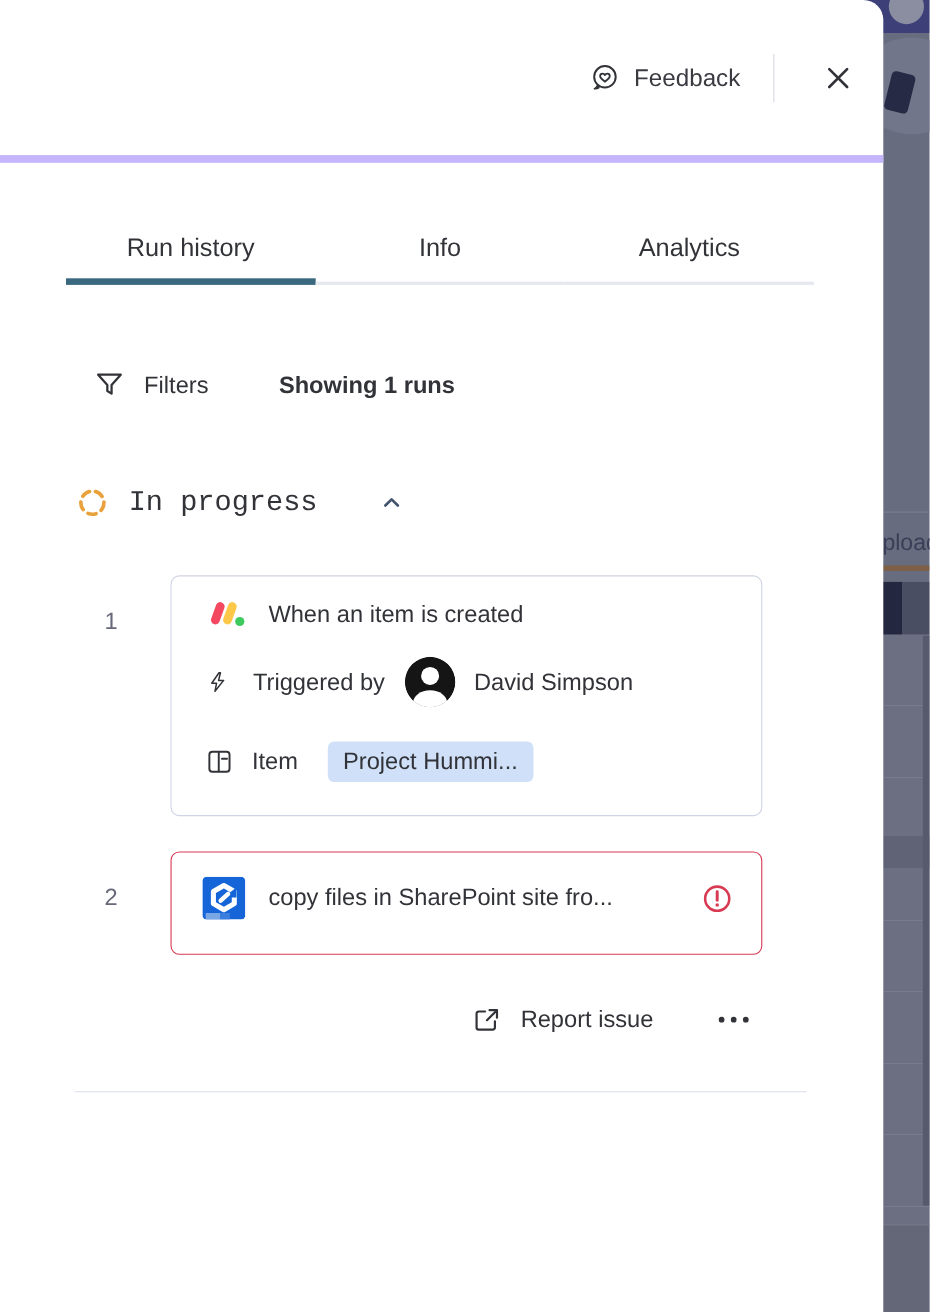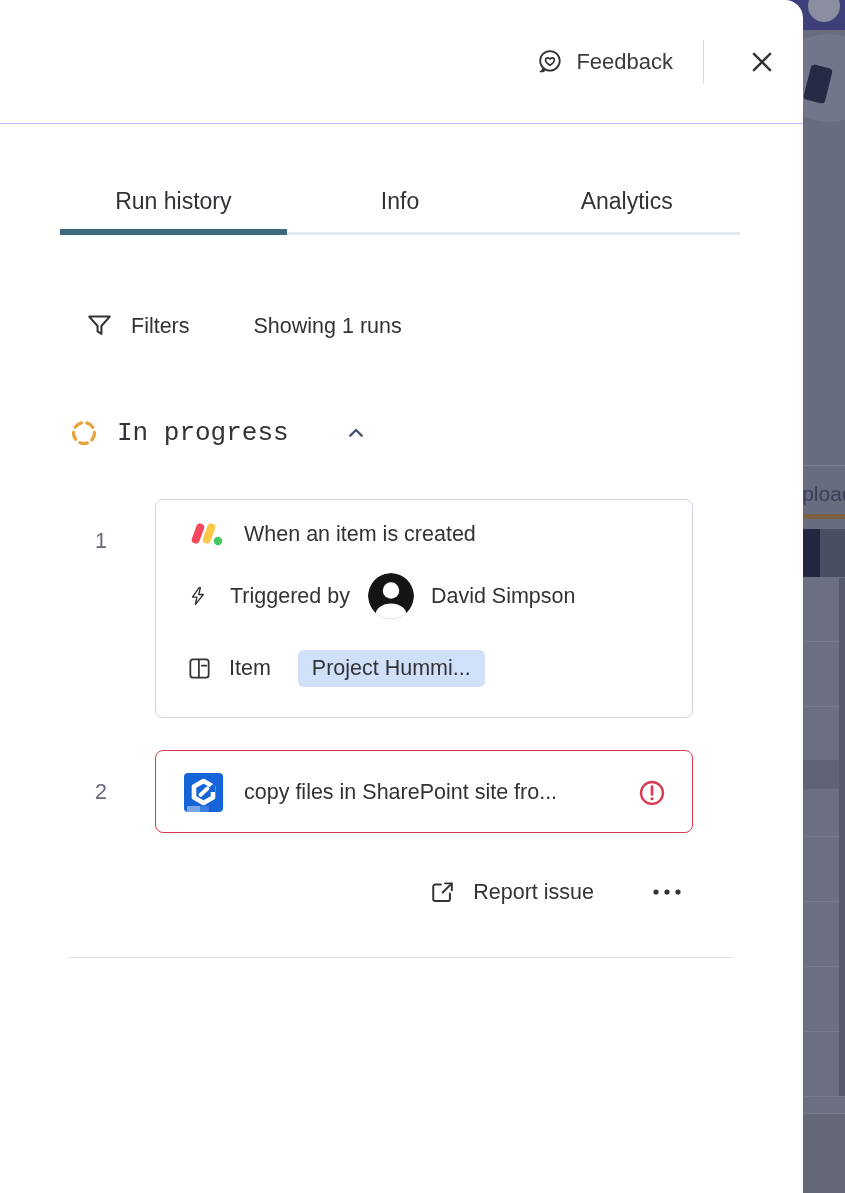--- a/index.html
+++ b/index.html
@@ -20,47 +20,47 @@
   .bg-rows { position:absolute; top:577px; left:798px; right:0; height:536px;
              background:repeating-linear-gradient(#6b6f81 0 64px, #777b8d 64px 65px); }
   .bg-darker-band { position:absolute; top:760px; left:798px; right:0; height:29px; background:#5f6375; }
   .bg-scrollbar { position:absolute; top:578px; right:0; width:6px; height:518px; background:#565a6c; }
   .bg-bottom { position:absolute; top:1113px; left:798px; right:0; bottom:0; background:#636777; border-top:1px solid #777b8d; }
 
   
   .panel { position:absolute; top:0; left:0; width:803px; height:100%; background:#ffffff;
            border-radius:0 18px 0 0; z-index:2; }
 
-  .header { height:124px; border-bottom:1px solid #c4b5fd; display:flex; align-items:center;
+  .header { height:148px; border-bottom:7px solid #c4b5fd; display:flex; align-items:center;
             justify-content:flex-end; padding-right:26px; }
   .feedback-btn { display:flex; align-items:center; gap:13px; font-size:22px; color:#3a3a41; cursor:pointer; }
   .vdivider { width:1px; height:44px; background:#d8dae3; margin:0 43px 0 30px; }
   .close-btn { width:30px; height:30px; display:flex; align-items:center; justify-content:center; cursor:pointer; }
 
   .tabs { display:flex; margin:0 63px 0 60px; padding-top:64px; }
   .tab { flex:1; text-align:center; font-size:23px; color:#323338; padding-bottom:20px; position:relative; cursor:pointer; }
   .tab::after { content:""; position:absolute; left:0; right:0; bottom:0; height:3px; background:#e6e8ef; }
   .tab--active::after { height:6px; background:#39687f; }
 
   .filters-row { display:flex; align-items:center; margin:76px 0 0 85px; font-size:21.5px; }
   .filters-btn { display:flex; align-items:center; gap:17px; cursor:pointer; }
-  .showing { margin-left:64px; font-weight:400; }
+  .showing { margin-left:64px; font-weight:700; }
 
   .run-header { display:flex; align-items:center; margin:77px 87px 0 70px; font-size:26px;font-family:Liberation Mono, monospace; }
   .status-label { margin-left:19px; }
   .timestamp { margin-left:auto; font-weight:500; }
   .collapse-btn { margin-left:55px; display:flex; cursor:pointer; }
 
   .steps { margin-top:51px; }
   .step { display:flex; align-items:flex-start; }
   .step + .step { margin-top:32px; }
   .step-num { width:155px; padding:30px 0 0 95px; font-size:21.5px; color:#676879; }
   .step-card { flex:1; margin-right:110px; border:1px solid #d0d4e4; border-radius:8px; background:#fff;
                padding:21px 28px 30px 31px; }
-  .step-card--error { border-color:#d83a52; padding:22px 26px 20px 28px; }
+  .step-card--error { border-color:#d83a52; padding:22px 26px 31px 28px; }
 
   .card-title-row { display:flex; align-items:center; gap:21px; font-size:21.5px; }
   .card-title { flex:1; white-space:nowrap; overflow:hidden; }
 
   .field-row { display:flex; align-items:center; }
   .field-row--item { margin-top:31px; }
   .field-row--trigger { margin-top:26px; }
   .field-label { margin-left:17px; font-size:21.5px; }
   .chip { margin-left:27px; background:#cfe0f8; border-radius:6px; padding:6px 14px; font-size:21.5px;
           max-width:230px; white-space:nowrap; overflow:hidden; }

